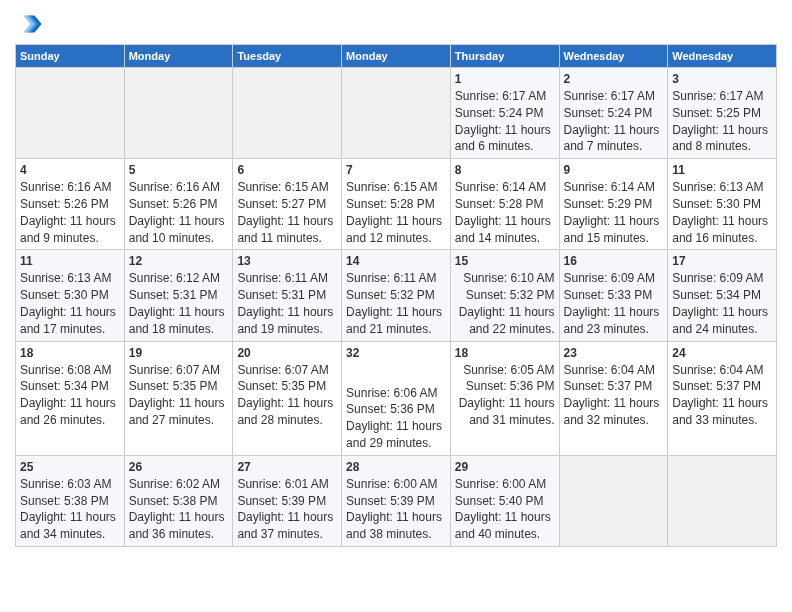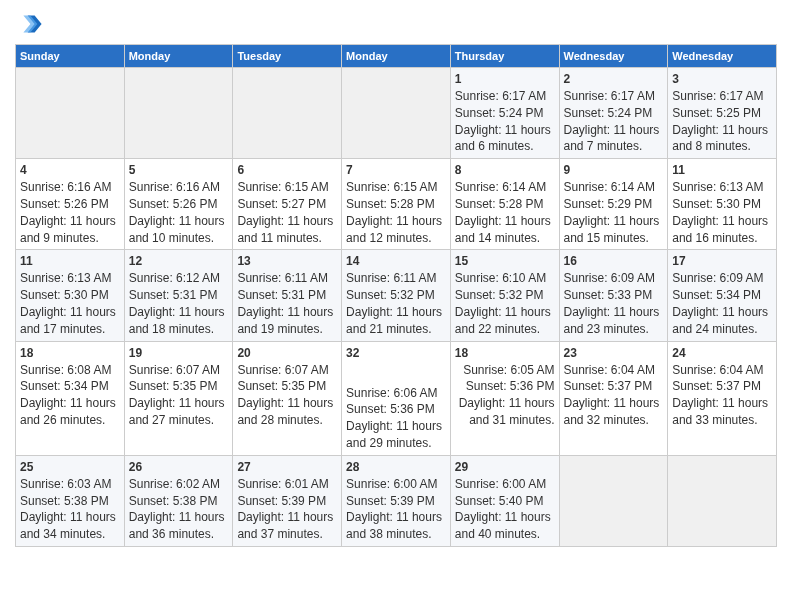--- a/index.html
+++ b/index.html
@@ -232,21 +232,21 @@
           </td>
           <td>
             <span class="day-num">14</span>
             <div class="day-info" style="white-space: pre-line;">Sunrise: 6:11 AM
 Sunset: 5:32 PM
 Daylight: 11 hours
 and 21 minutes.</div>
           </td>
           <td>
             <span class="day-num">15</span>
-            <div class="day-info" style="white-space: pre-line;">Sunrise: 6:10 AM
+            <div class="day-info" style="white-space: pre-line; text-align: right;">Sunrise: 6:10 AM
 Sunset: 5:32 PM
 Daylight: 11 hours
 and 22 minutes.</div>
           </td>
           <td>
             <span class="day-num">16</span>
             <div class="day-info" style="white-space: pre-line;">Sunrise: 6:09 AM
 Sunset: 5:33 PM
 Daylight: 11 hours
 and 23 minutes.</div>

